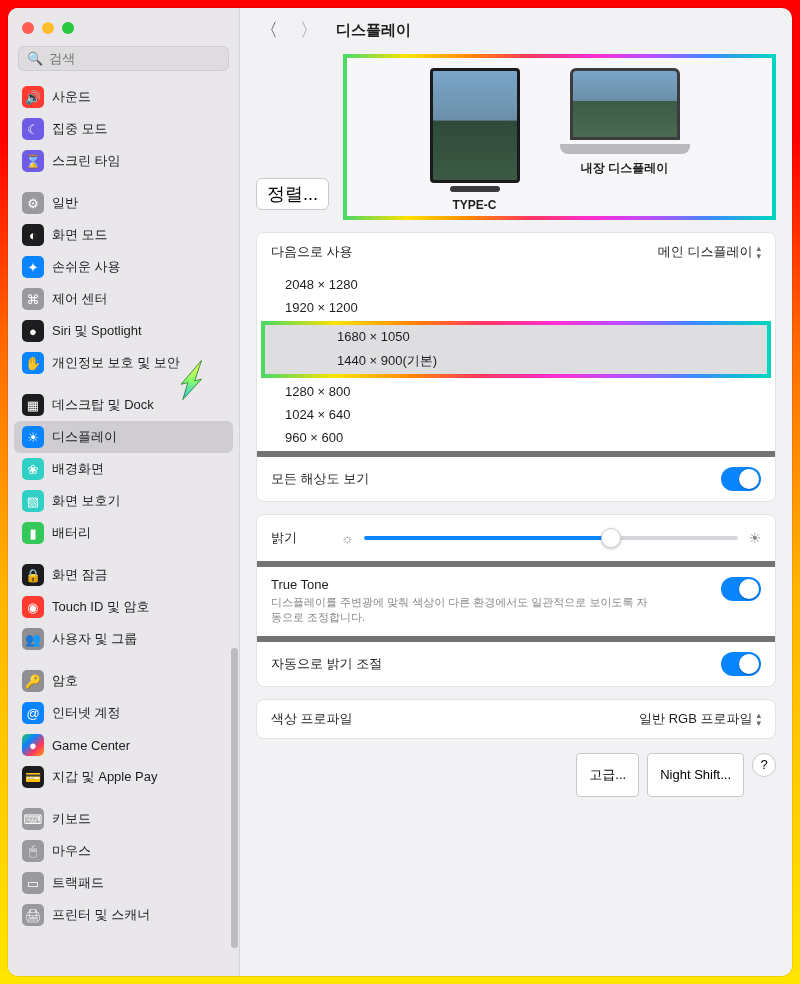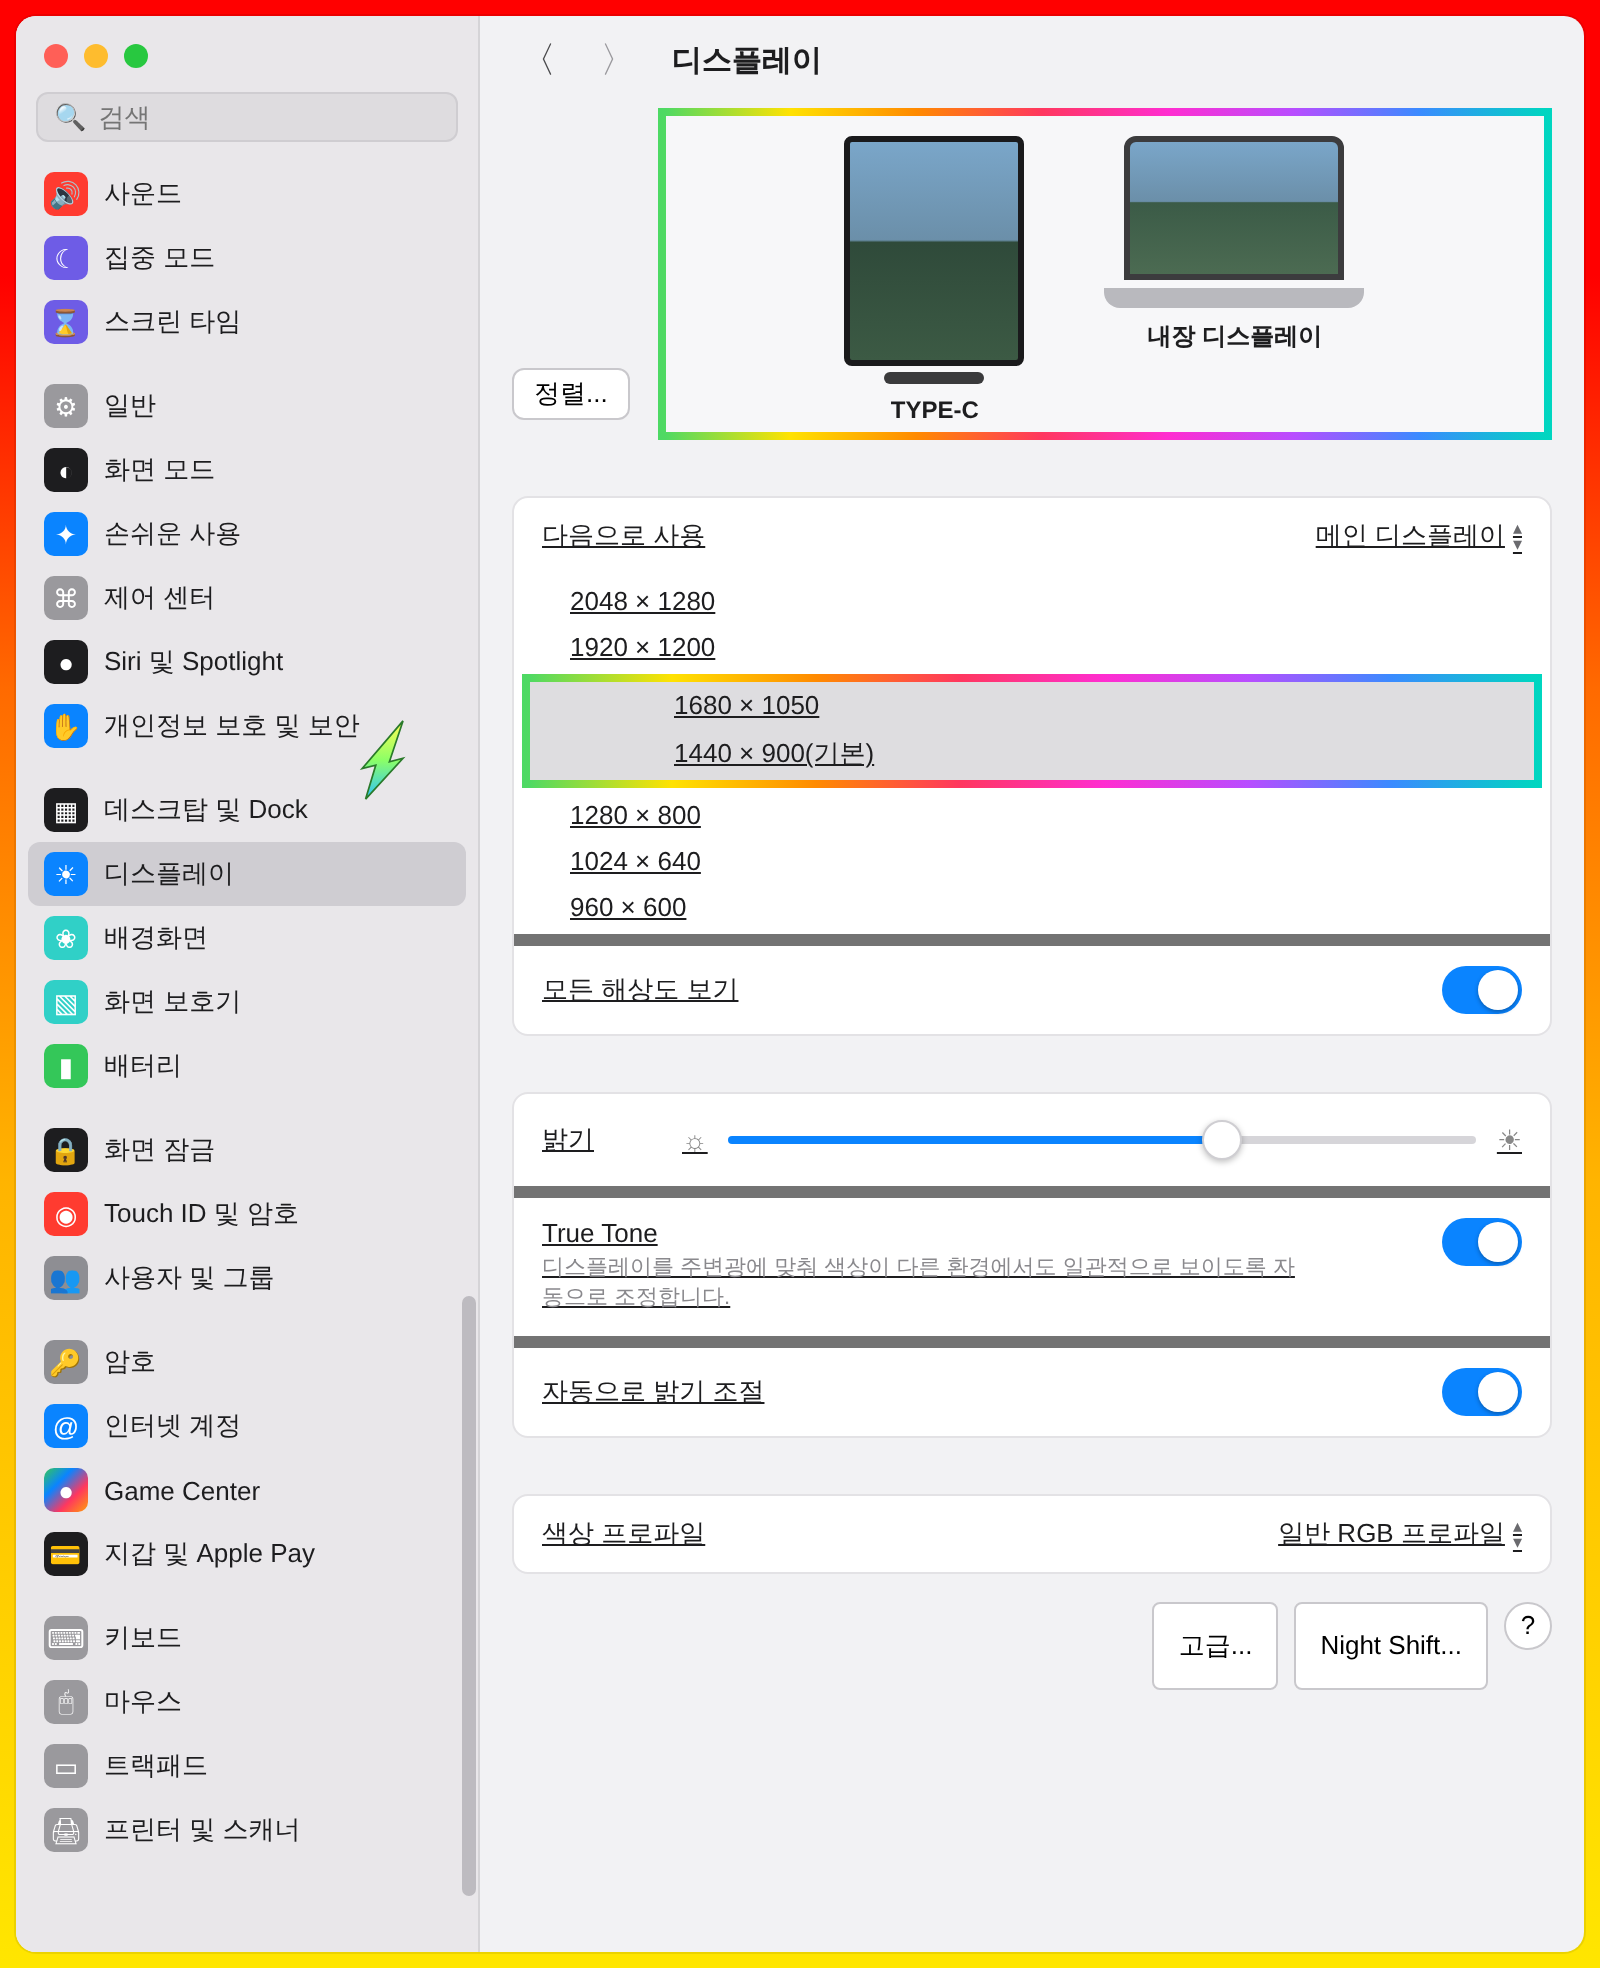--- a/index.html
+++ b/index.html
@@ -111,21 +111,21 @@
   padding: 0 16px 16px 16px;
 }
 .display-row {
   display:flex;
   align-items:flex-end;
   gap:14px;
   margin-top:4px;
 }
 .arrange-btn {
   background:#fff; border:1px solid #c9c8cc; border-radius:6px;
-  padding:3px 10px; font-size:13px;
+  padding:3px 10px; font-size:18px;
   align-self:flex-end; margin-bottom:10px;
 }
 .display-box {
   flex:1;
   border:4px solid; border-radius:6px;
   border-image: linear-gradient(90deg,#4dd964,#ffe202,#ff8a00,#ff375f,#ff2dd0,#b84dff,#3a8bff,#00d6c0) 1;
   background:#f7f7f9;
   padding:10px 10px 4px 10px;
   display:flex; gap:40px; justify-content:center;
 }
@@ -155,22 +155,21 @@
   border:3px solid #1a1a1c;border-radius:4px;
 }
 .monitor .stand{
   position:absolute;bottom:0;left:20px;width:50px;height:6px;
   background:#3a3a3c;border-radius:3px;
 }
 .panel {
   background:#fff;
   border:1px solid #e3e2e5;
   border-radius:8px;
-  margin-top:28px;
-  text-decoration:underline;
+  margin-top:12px;
 }
 .row {
   display:flex; align-items:center; justify-content:space-between;
   padding:10px 14px;
   border-top:6px solid #737373;
 }
 .row:first-child { border-top:none; }
 .row .lab { font-size:13px; }
 .sel-like { font-size:13px; color:#1d1d1f; display:flex;align-items:center;gap:4px;}
 .updown { font-size:9px; line-height:8px; color:#6a6a6e; display:flex;flex-direction:column;}

